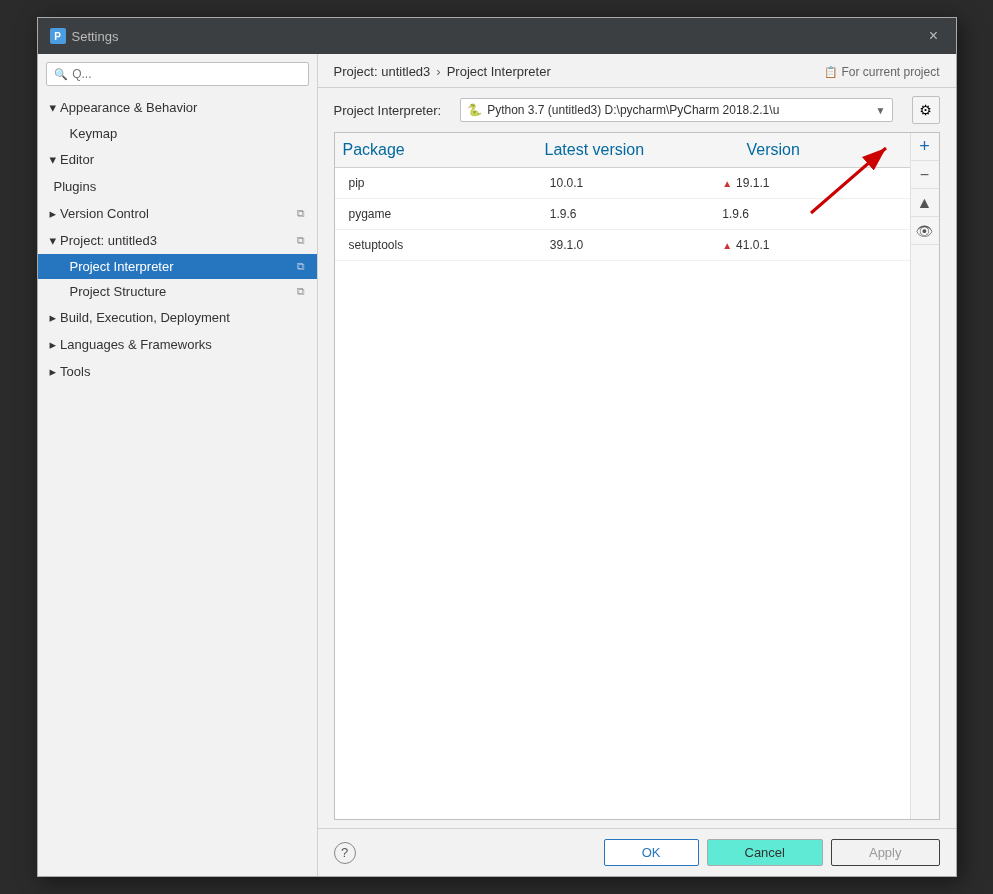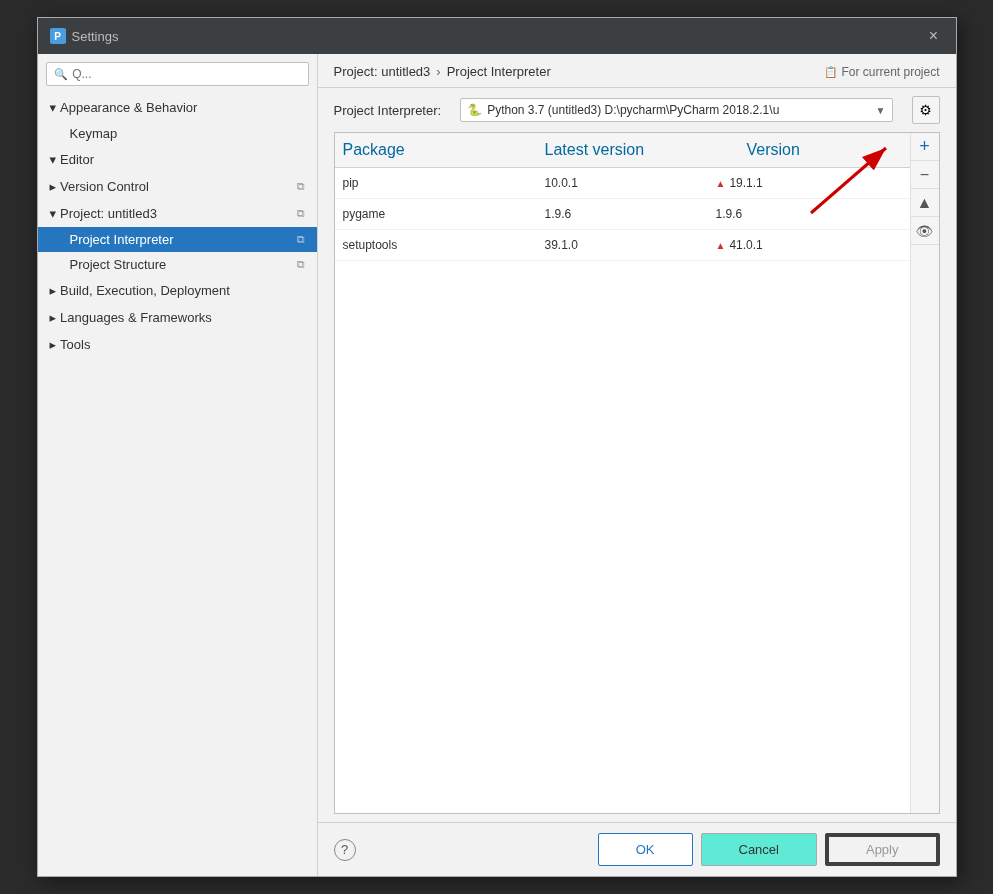--- a/index.html
+++ b/index.html
@@ -258,21 +258,21 @@
     .th.version { flex: 1; }
     .th.latest { flex: 1.2; }
     .table-row {
       display: flex;
       border-bottom: 1px solid #f0f0f0;
       padding: 4px 0;
     }
     .td {
       font-size: 12px;
       color: #333;
-      padding: 4px 8px;
+      padding: 4px 14px;
     }
     .td.package { flex: 1.2; }
     .td.version { flex: 1; }
     .td.latest { flex: 1.2; display: flex; align-items: center; gap: 4px; }
     .upgrade-arrow {
       color: #cc3333;
       font-size: 10px;
     }
     .sidebar-buttons {
       display: flex;
@@ -343,21 +343,21 @@
       border: 1px solid #2675bf;
       color: #2675bf;
     }
     .footer-btn.cancel {
       background: #5eead4;
       border: 1px solid #aaa;
       color: #333;
     }
     .footer-btn.apply {
       background: #f2f2f2;
-      border: 4px solid #404040;
+      border: 1px solid #404040;
       color: #999;
     }
   </style>
 </head>
 <body>
 
 <div class="dialog-overlay">
   <div class="dialog">
 
     <div class="dialog-titlebar">
@@ -381,20 +381,23 @@
         <div class="nav-group-label">
           <span class="arrow">▾</span>
           <span>Appearance &amp; Behavior</span>
         </div>
         <div class="nav-child">
           <span>Keymap</span>
         </div>
         <div class="nav-group-label">
           <span class="arrow">▾</span>
           <span>Editor</span>
+        </div>
+        <div class="nav-item">
+          <span>Plugins</span>
         </div>
         <div class="nav-group-label">
           <span class="arrow">▸</span>
           <span>Version Control</span>
           <span class="copy-icon">⧉</span>
         </div>
         <div class="nav-group-label">
           <span class="arrow">▾</span>
           <span>Project: untitled3</span>
           <span class="copy-icon">⧉</span>

